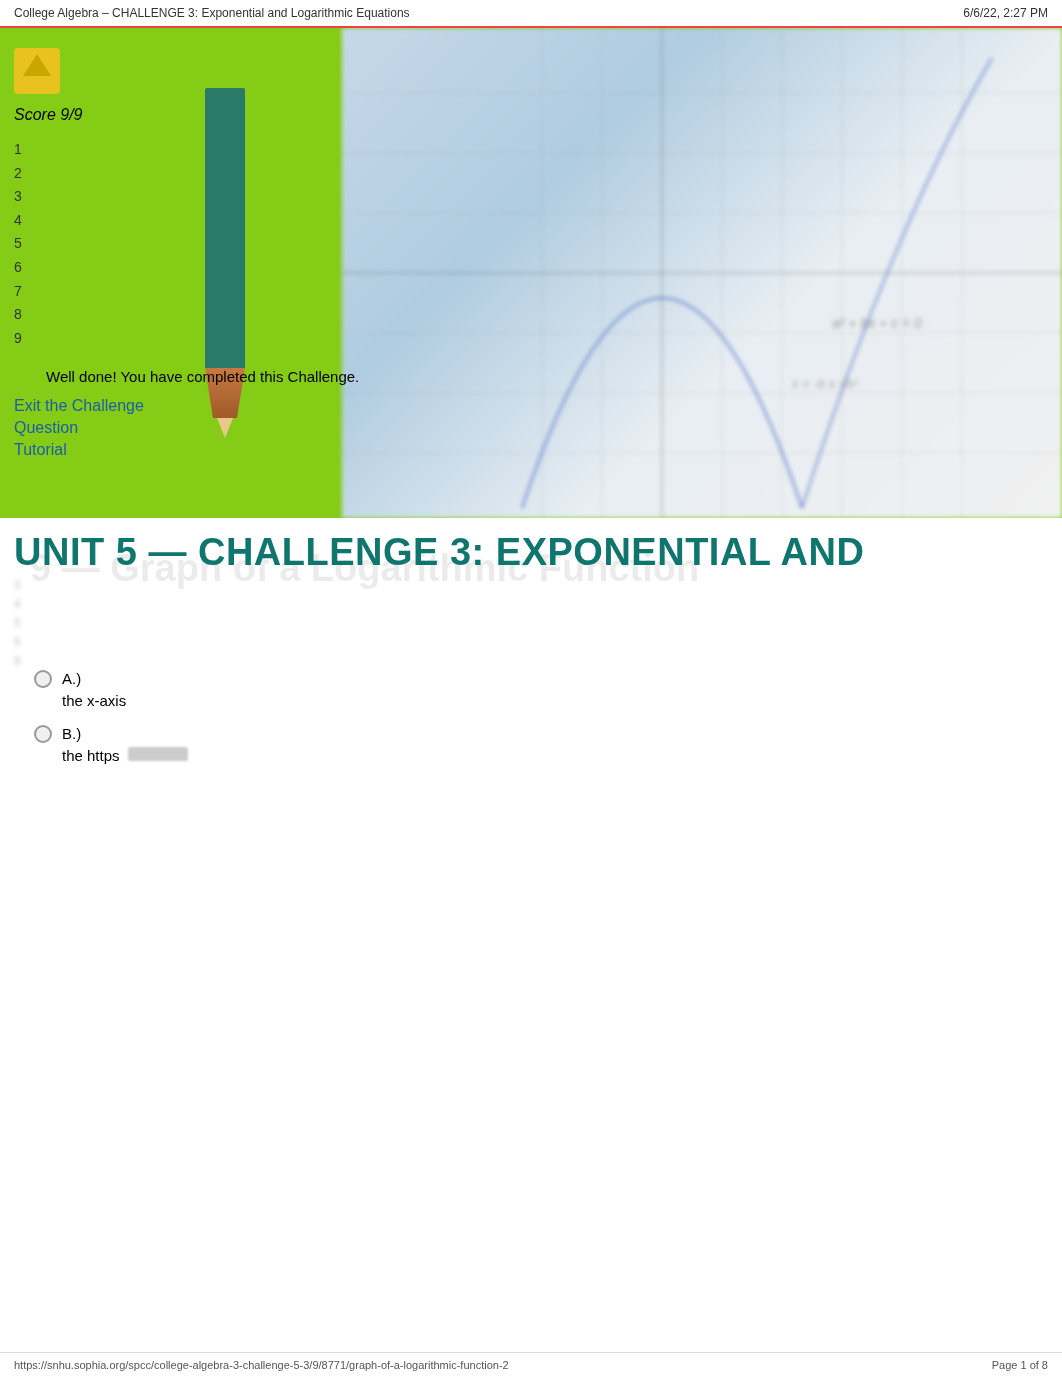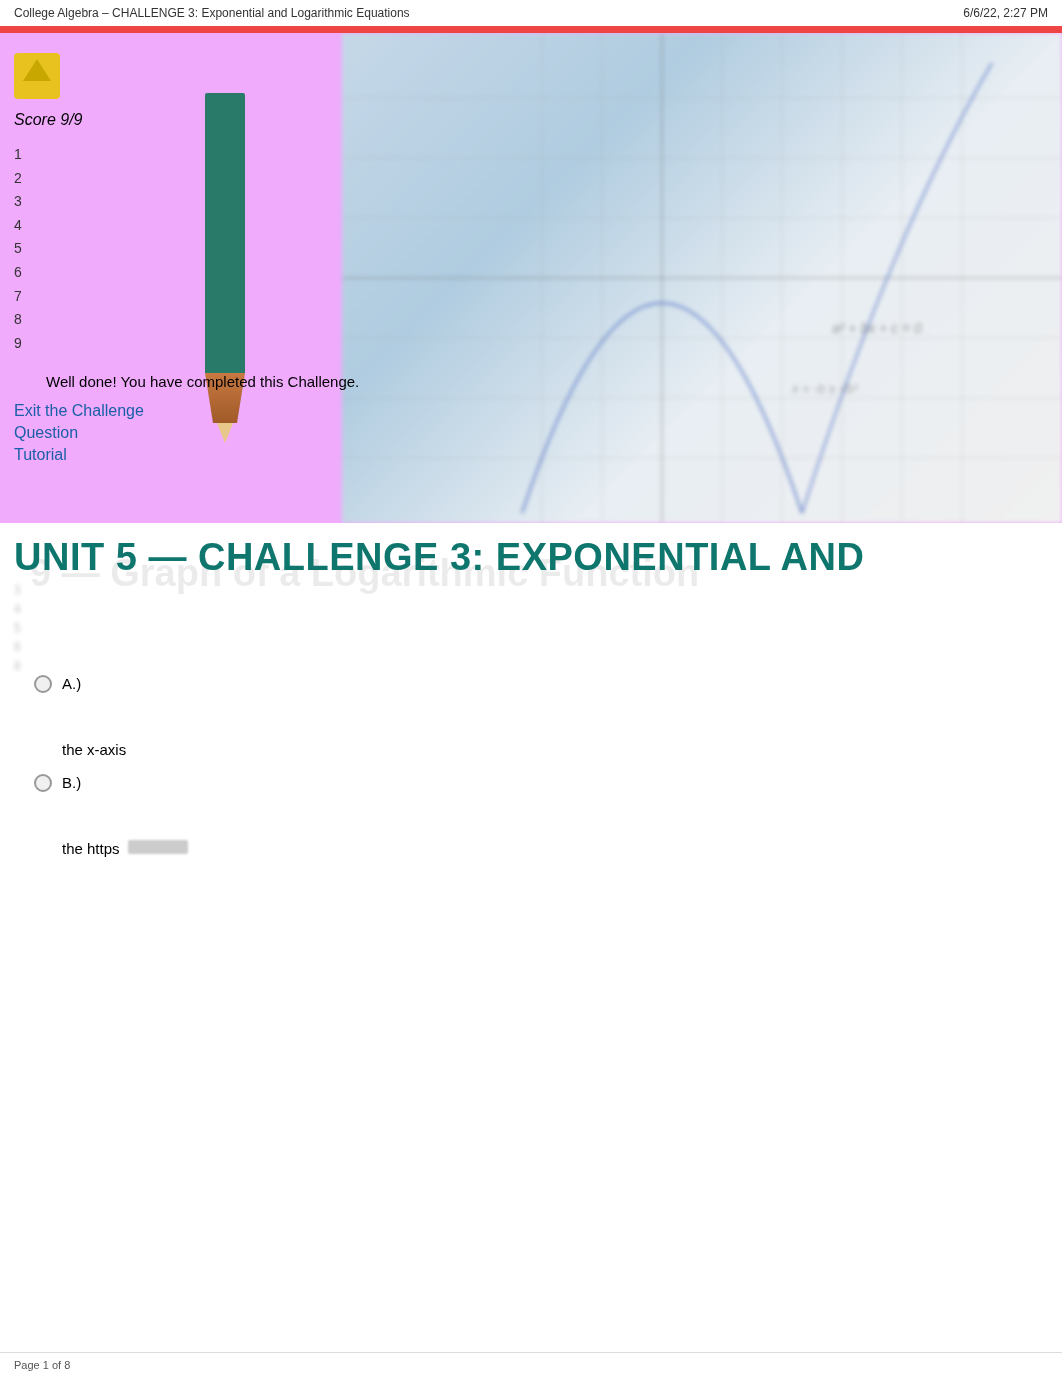--- a/index.html
+++ b/index.html
@@ -12,30 +12,30 @@
       min-height: 1377px;
       position: relative;
     }
 
     
     .header-bar {
       display: flex;
       justify-content: space-between;
       align-items: center;
       padding: 6px 14px;
-      border-bottom: 7px solid #ef4444;
+      border-bottom: 2px solid #ef4444;
       font-size: 12px;
       color: #333;
     }
 
     
     .challenge-top {
       position: relative;
       width: 100%;
-      background: #f0abfc;
+      background: #84cc16;
       overflow: hidden;
       height: 490px;
       margin-bottom: 0;
     }
 
     
     .graph-bg {
       position: absolute;
       right: 0;
       top: 0;
@@ -198,21 +198,20 @@
     }
 
     .option-label {
       font-size: 15px;
       font-weight: 400;
     }
 
     .option-text {
       font-size: 15px;
       padding-left: 28px;
-      margin-top: 44px;
     }
 
     .option-blurred {
       display: inline-block;
       width: 60px;
       height: 14px;
       background: #ccc;
       border-radius: 2px;
       margin-left: 4px;
       filter: blur(1px);
@@ -374,14 +373,15 @@
       </div>
       <div class="option-text">
         <span>the https</span>
         <span class="option-blurred"></span>
       </div>
     </div>
   </div>
 </div>
 
 <div class="page-footer">
+  <span>https://snhu.sophia.org/spcc/college-algebra-3-challenge-5-3/9/8771/graph-of-a-logarithmic-function-2</span>
   <span>Page 1 of 8</span>
 </div>
 
 </body></html>

